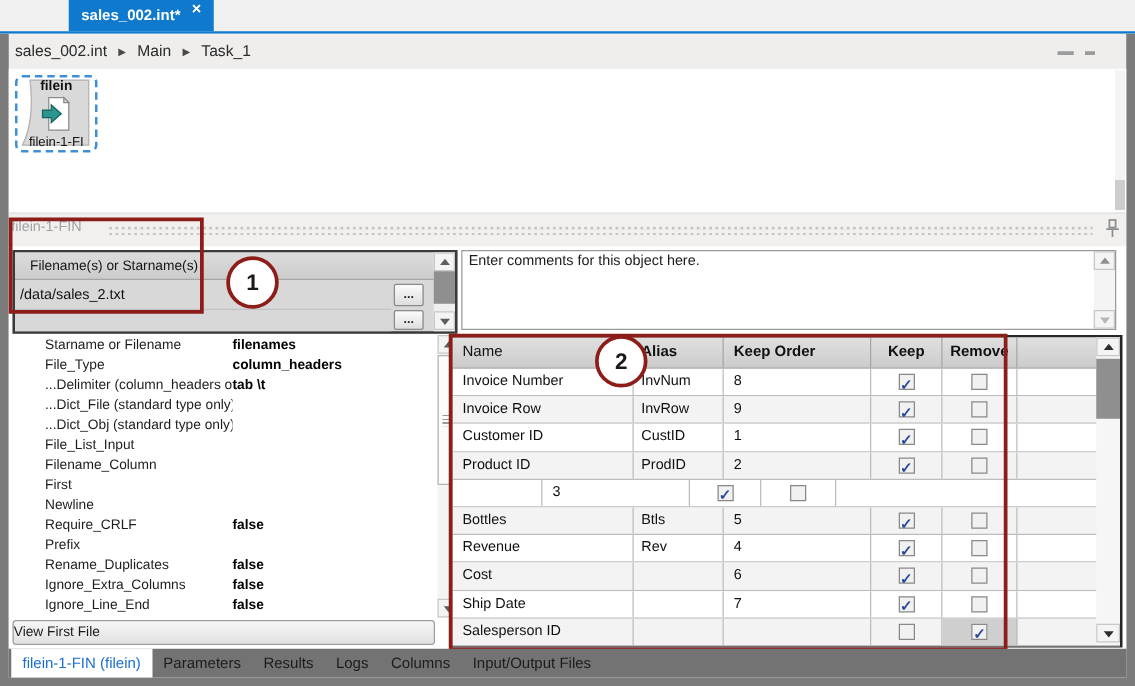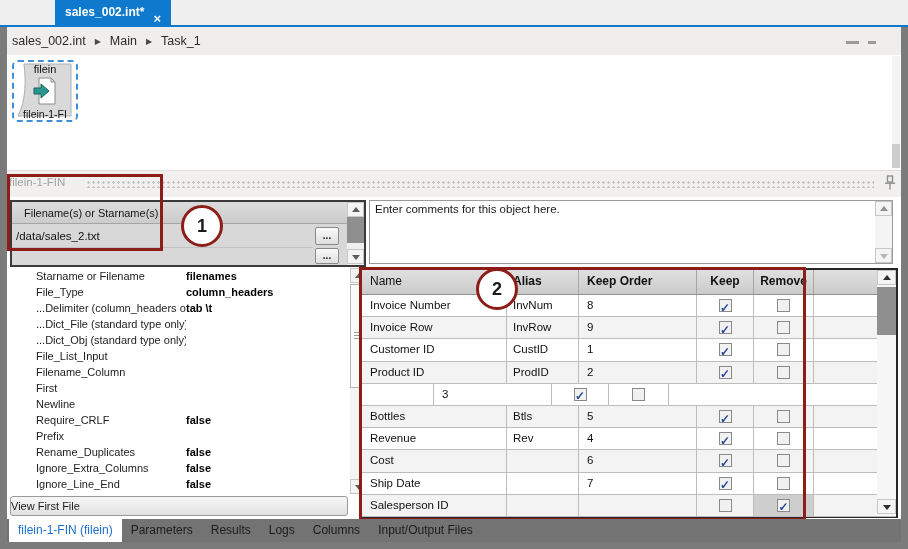--- a/index.html
+++ b/index.html
@@ -5,21 +5,21 @@
   html,body{margin:0;padding:0;}
   body{width:908px;height:549px;position:relative;overflow:hidden;background:#fff;
        font-family:"Liberation Sans",sans-serif;-webkit-font-smoothing:antialiased;}
   #root{position:absolute;inset:0;}
   .abs{position:absolute;}
 
   
   .tabbar{left:0;top:0;width:908px;height:25px;background:#f0f0f0;}
   .tab-start{left:20px;top:0;height:25px;line-height:25px;padding:0 10px;font-size:12px;color:#1a1a1a;margin-top:48px;}
   .tab-active{left:55px;top:0;height:25px;line-height:25px;padding:0 10px;background:#0e79cd;
-              color:#fff;font-size:12px;font-weight:bold;display:flex;align-items:flex-end;gap:9px;}
+              color:#fff;font-size:12px;font-weight:bold;display:flex;align-items:flex-start;gap:9px;}
   .tab-close{font-weight:bold;font-size:13px;line-height:1;}
   .tab-underline{left:0;top:25px;width:908px;height:2px;background:#0e79cd;}
 
   
   .crumbbar{left:0;top:27px;width:908px;height:28px;background:#efeeed;border-bottom:1px solid #e2e1e0;}
   .crumbs{left:12px;top:27px;height:28px;display:flex;align-items:center;font-size:12.5px;color:#2b2b2b;}
   .crumb-sep{font-size:8px;color:#4a4a4a;margin:0 9px;}
   .dash1{left:846px;top:41px;width:13px;height:3px;background:#9b9b9b;}
   .dash2{left:868px;top:41px;width:8px;height:3px;background:#9b9b9b;}
 
@@ -27,21 +27,21 @@
   .frame-l{left:0;top:27px;width:7px;height:522px;background:#7b7b7b;}
   .frame-r{left:901px;top:27px;width:7px;height:522px;background:#7b7b7b;}
   .frame-b{left:0;top:542px;width:908px;height:7px;background:#7b7b7b;}
 
   
   .canvas{left:7px;top:55px;width:894px;height:115px;background:#fff;}
   .canvas-sb{left:892px;top:56px;width:8px;height:112px;background:#f4f4f4;}
   .canvas-sb-thumb{left:892px;top:144px;width:8px;height:24px;background:#cdcdcd;}
   .node{left:12px;top:60px;width:66px;height:62px;border:2px dashed #3f8fd6;border-radius:6px;box-sizing:border-box;}
   .node svg.shape{position:absolute;left:1px;top:1px;}
-  .node .nlab-top{position:absolute;left:0;top:1px;width:100%;text-align:center;font-size:11px;font-weight:normal;color:#111;}
+  .node .nlab-top{position:absolute;left:0;top:1px;width:100%;text-align:center;font-size:11px;font-weight:bold;color:#111;}
   .node .nlab-bot{position:absolute;left:0;bottom:0px;width:100%;text-align:center;font-size:10.5px;color:#111;}
   .node .nicon{position:absolute;left:18px;top:15px;}
 
   
   .phdr{left:7px;top:170px;width:894px;height:27px;background:#f1f0ef;border-top:1px solid #e0dfde;}
   .phdr-title{left:9px;top:176px;font-size:11.5px;color:#a3a3a3;}
   .phdr-dots{left:86px;top:180px;width:788px;height:8px;
              background-image:radial-gradient(circle,#c4c4c4 1px,transparent 1.3px);
              background-size:5px 5px;}
   .pin{left:884px;top:175px;width:12px;height:16px;}

